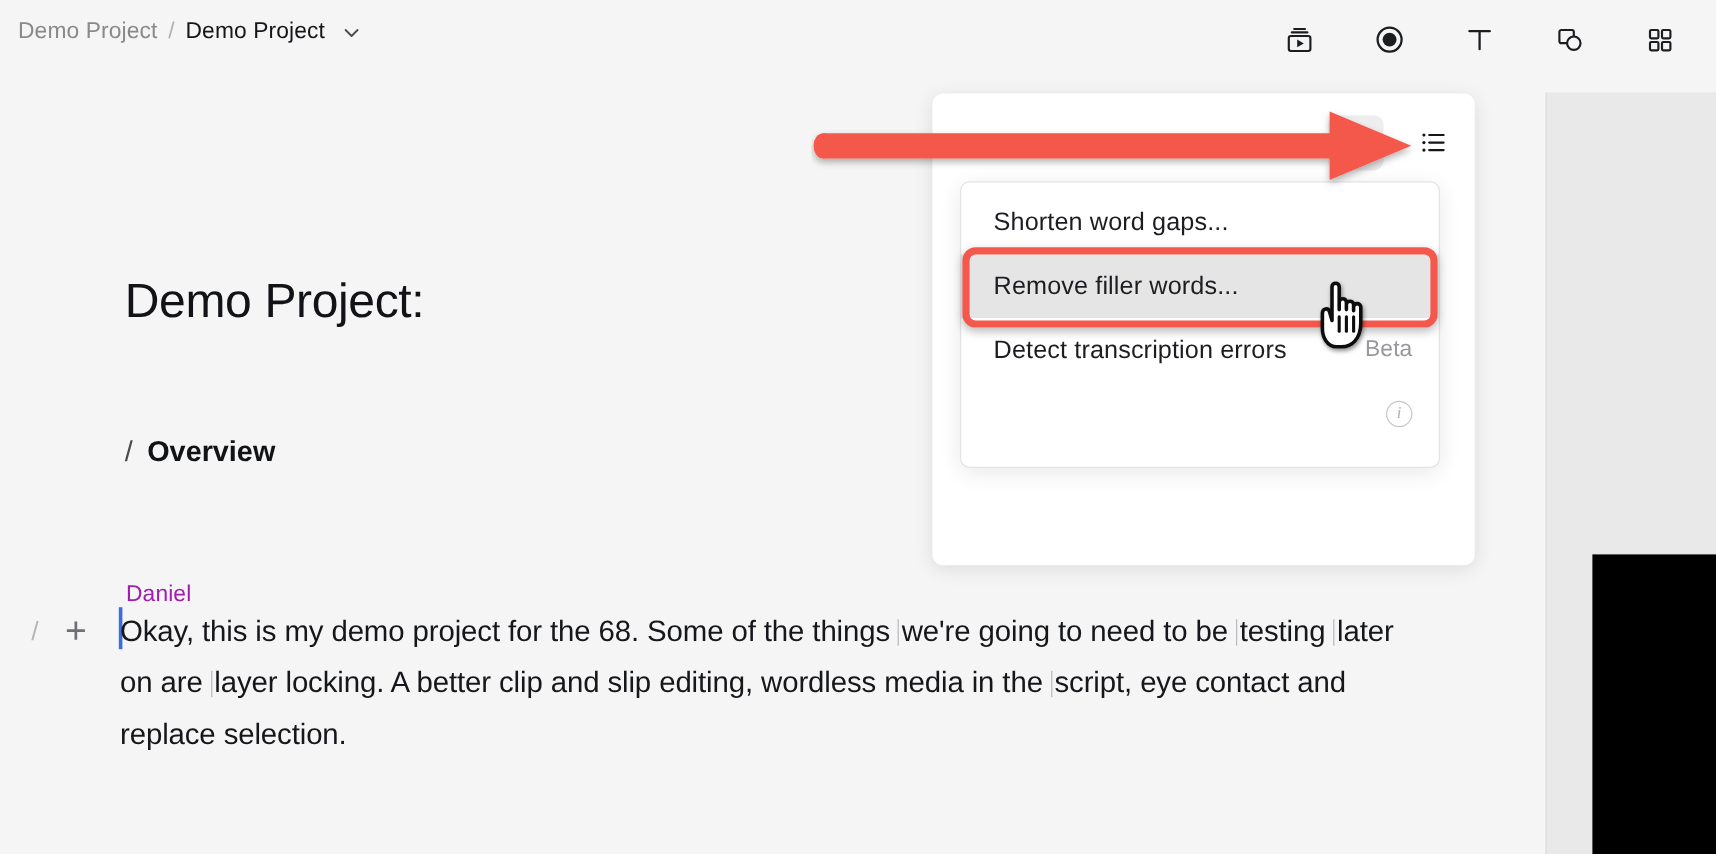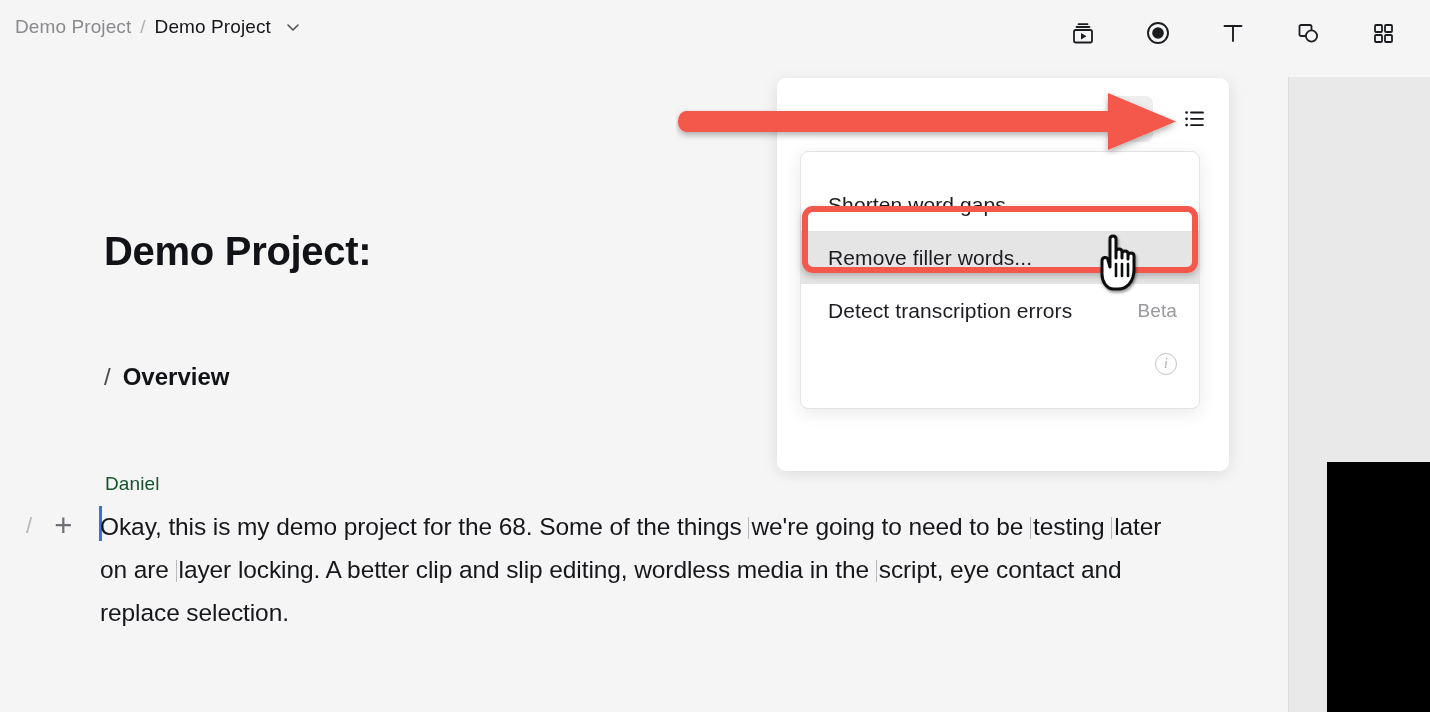--- a/index.html
+++ b/index.html
@@ -33,31 +33,31 @@
     background: transparent; border: none; cursor: pointer; border-radius: 6px;
   }
 
   
   .doc {
     position: absolute; top: 77px; left: 0; width: 1288px; height: 635px;
     background: #f5f5f5;
   }
   .doc-title {
     position: absolute; left: 104px; top: 152px;
-    font-size: 40px; color: #121317; font-weight: 700; letter-spacing: -.3px;
+    font-size: 40px; color: #121317; font-weight: 400; letter-spacing: -.3px;
   }
   .section-head {
     position: absolute; left: 104px; top: 286px;
     font-size: 24px; font-weight: 700; color: #121317; display: flex; gap: 12px;
   }
   .section-slash { font-weight: 400; color: #4a4a4e; }
 
   .speaker {
-    position: absolute; left: 105px; top: 396px;
-    font-size: 19px; color: #14532d; letter-spacing: .1px;
+    position: absolute; left: 105px; top: 408px;
+    font-size: 19px; color: #a21caf; letter-spacing: .1px;
   }
   .para-gutter {
     position: absolute; left: 26px; top: 433px;
     display: flex; align-items: center; gap: 22px;
   }
   .gut-slash { font-size: 22px; color: #b6b6ba; font-weight: 300; }
   .gut-plus  { font-size: 31px; color: #6f6f75; font-weight: 300; line-height: 1; }
 
   .para {
     position: absolute; left: 100px; top: 428px; width: 1085px;
@@ -96,21 +96,21 @@
     display: flex; align-items: center; justify-content: center;
     background: transparent; border: none; cursor: pointer;
   }
   .ai-icon-btn.active { background: #eeeeee; }
 
   
   .menu {
     position: absolute; left: 23px; top: 73px; width: 400px;
     background: #ffffff; border: 1px solid #e3e3e3; border-radius: 8px;
     box-shadow: 0 4px 18px rgba(0,0,0,.09);
-    padding: 26px 0 18px 0;
+    padding: 7px 0 18px 0;
   }
   .menu-item {
     height: 53px; display: flex; align-items: center;
     padding: 0 22px 0 27px; font-size: 21px; color: #1c1d21;
     cursor: pointer; position: relative; letter-spacing: .1px;
   }
   .menu-item.selected { background: #e5e5e5; }
   .menu-item.disabled { color: #b3b3b7; cursor: default; }
   .menu-item .mi-label { white-space: nowrap; }
   .menu-item .mi-right { margin-left: auto; display: flex; align-items: center; }

